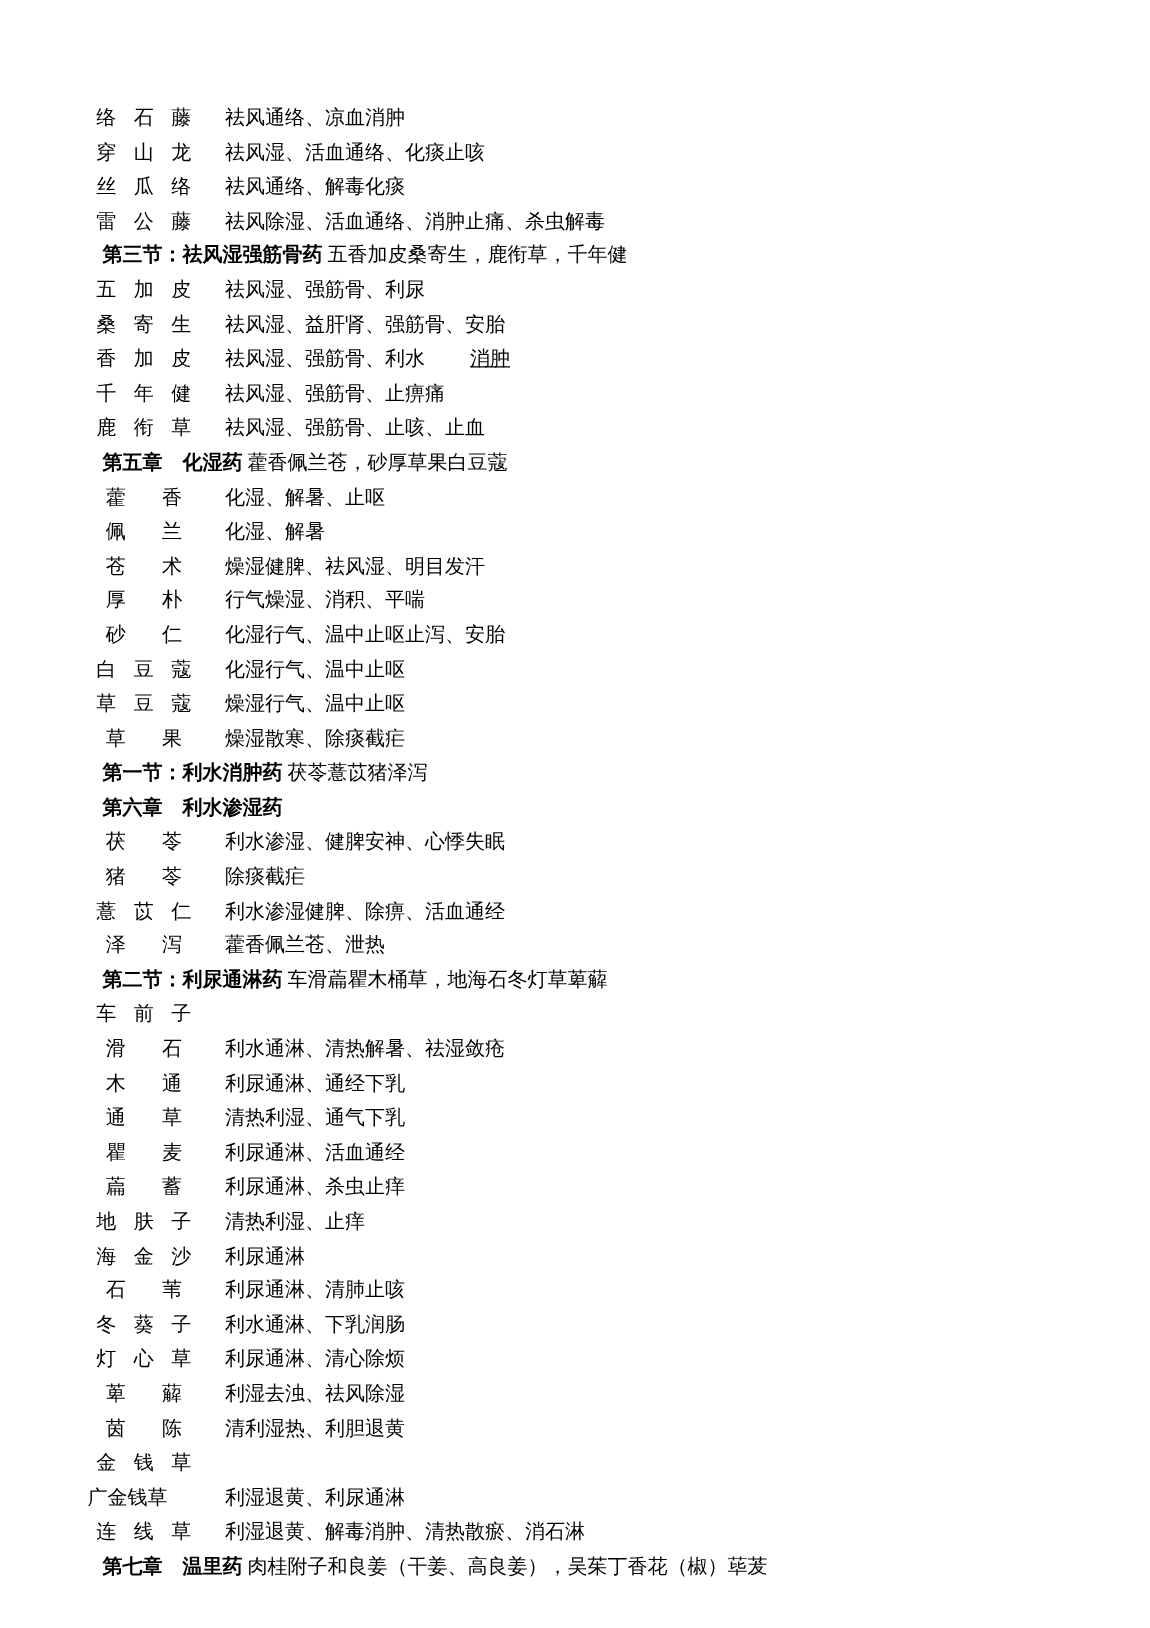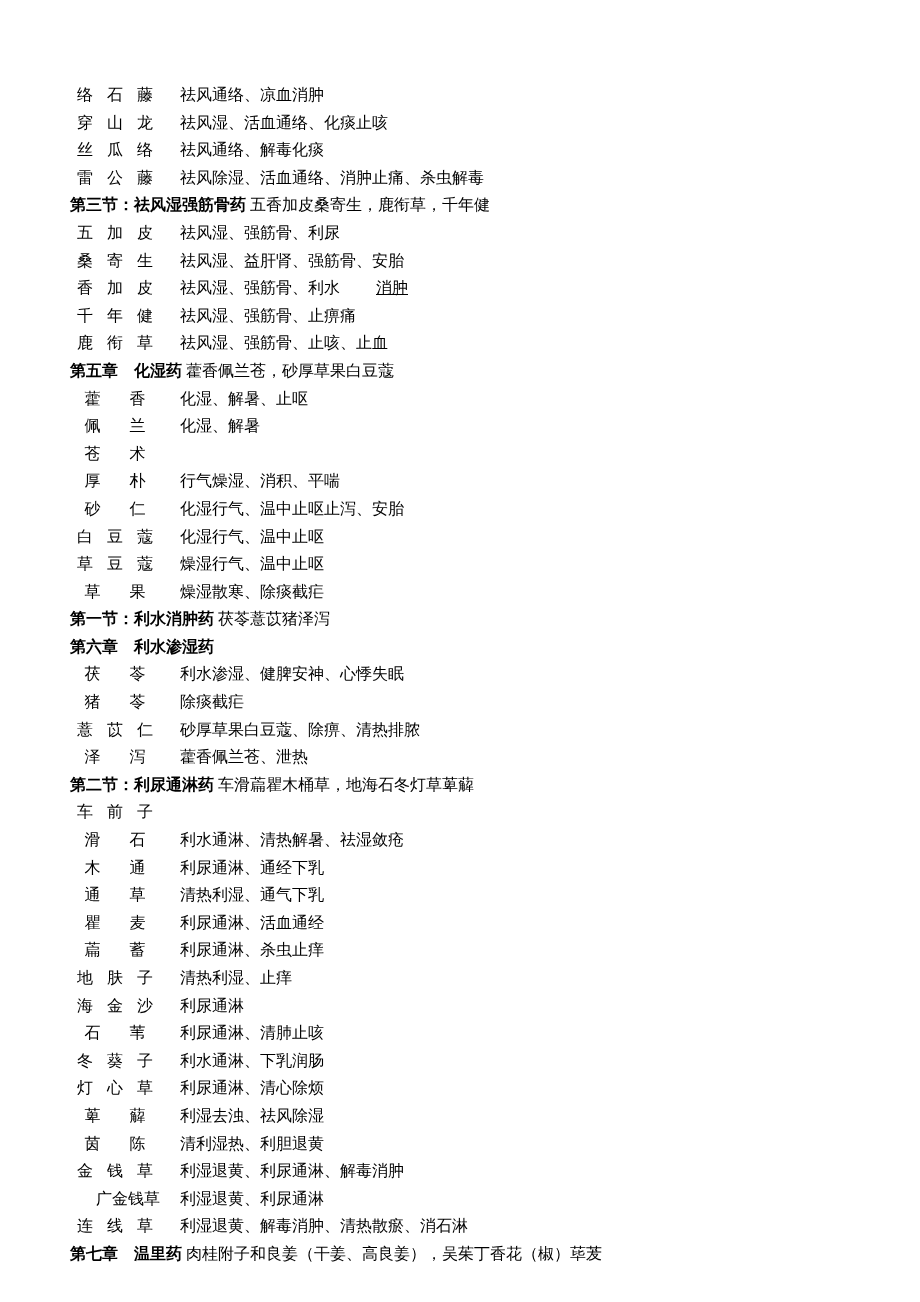--- a/index.html
+++ b/index.html
@@ -22,26 +22,26 @@
   .name {
     flex: 0 0 90px;
     display: flex;
   }
   .name .c {
     flex: 1;
     text-align: center;
   }
   .name.n2 .c { flex: 1; }
   .name.n3 .c { flex: 1; }
-  .name.n4 { letter-spacing: 0; display: block; text-align: right; }
+  .name.n4 { letter-spacing: 0; display: block; }
   .desc {
     padding-left: 20px;
   }
   .hdr {
-    margin: 2px 0;
+    margin: 2px 12px;
   }
   .hdr .bold {
     font-weight: bold;
   }
   .underline {
     text-decoration: underline;
     margin-left: 36px;
   }
 </style>
 </head>
@@ -135,20 +135,21 @@
           <span class="c">佩</span>
           <span class="c">兰</span>
         </div>
         <div class="desc">化湿、解暑</div>
       </div>
       <div class="row">
         <div class="name n2">
           <span class="c">苍</span>
           <span class="c">术</span>
         </div>
+        <div class="desc">燥湿健脾、祛风湿、明目发汗</div>
       </div>
       <div class="row">
         <div class="name n2">
           <span class="c">厚</span>
           <span class="c">朴</span>
         </div>
         <div class="desc">行气燥湿、消积、平喘</div>
       </div>
       <div class="row">
         <div class="name n2">
@@ -195,21 +196,21 @@
           <span class="c">苓</span>
         </div>
         <div class="desc">除痰截疟</div>
       </div>
       <div class="row">
         <div class="name n3">
           <span class="c">薏</span>
           <span class="c">苡</span>
           <span class="c">仁</span>
         </div>
-        <div class="desc">砂厚草果白豆蔻、除痹、清热排脓</div>
+        <div class="desc">利水渗湿健脾、除痹、活血通经</div>
       </div>
       <div class="row">
         <div class="name n2">
           <span class="c">泽</span>
           <span class="c">泻</span>
         </div>
         <div class="desc">藿香佩兰苍、泄热</div>
       </div>
       <div class="hdr"><span class="bold">第二节：利尿通淋药</span><span> 车滑萹瞿木桶草，地海石冬灯草萆薢</span></div>
       <div class="row">
@@ -306,21 +307,20 @@
           <span class="c">陈</span>
         </div>
         <div class="desc">清利湿热、利胆退黄</div>
       </div>
       <div class="row">
         <div class="name n3">
           <span class="c">金</span>
           <span class="c">钱</span>
           <span class="c">草</span>
         </div>
-        <div class="desc">利湿退黄、利尿通淋、解毒消肿</div>
       </div>
       <div class="row">
         <div class="name n4">广金钱草</div>
         <div class="desc">利湿退黄、利尿通淋</div>
       </div>
       <div class="row">
         <div class="name n3">
           <span class="c">连</span>
           <span class="c">线</span>
           <span class="c">草</span>

